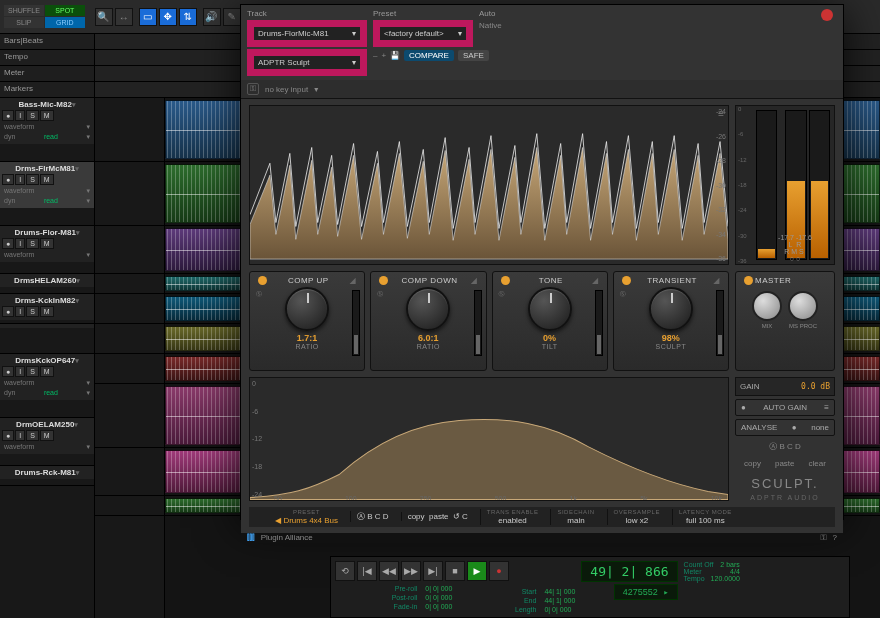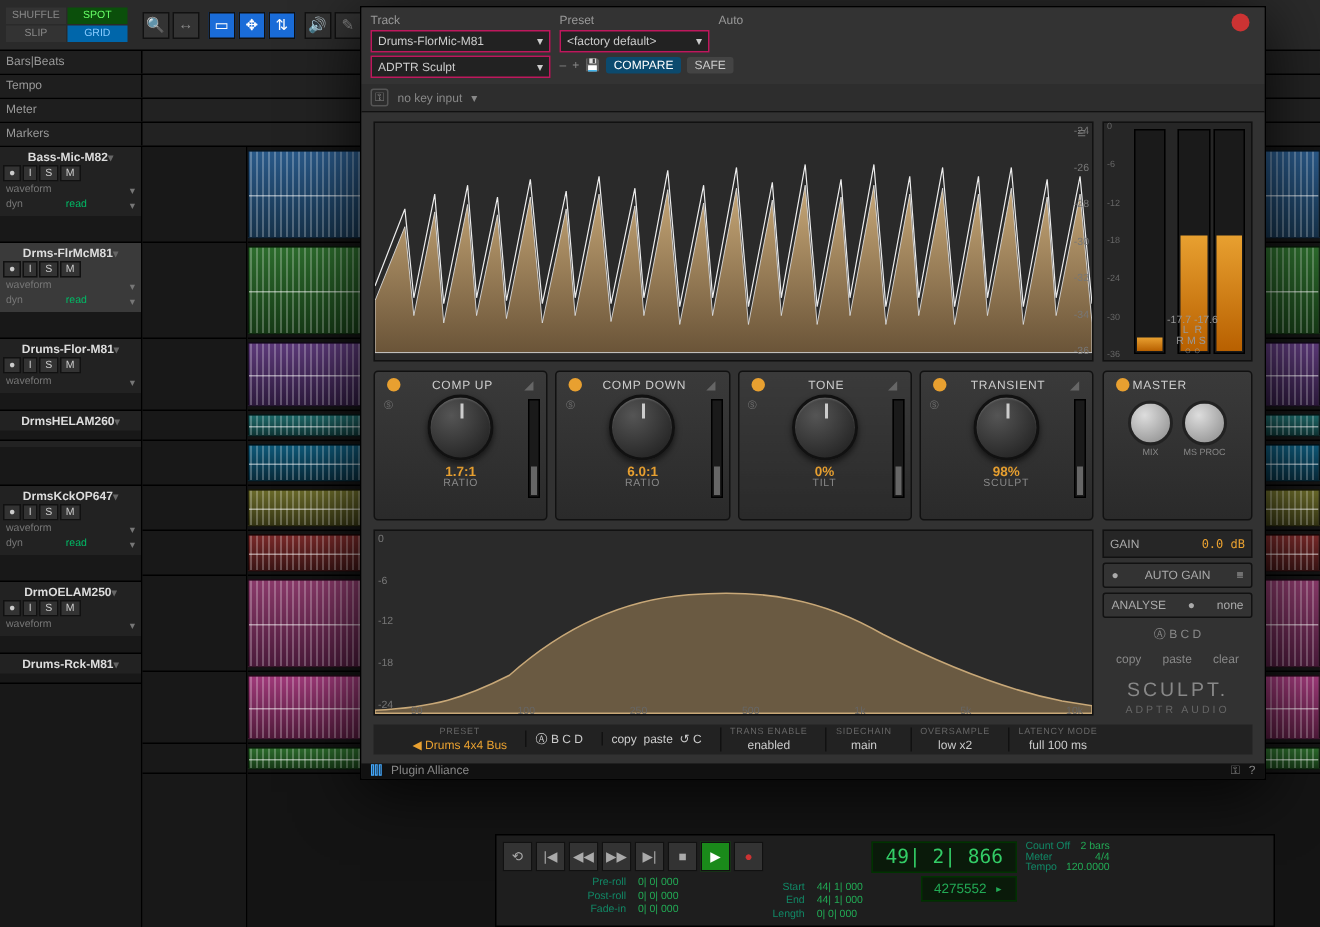--- a/index.html
+++ b/index.html
@@ -43,21 +43,21 @@
   .wv{position:absolute;inset:0;background:
     repeating-linear-gradient(90deg,
       rgba(255,255,255,.0) 0 1px,
       rgba(255,255,255,.25) 1px 2px,
       rgba(255,255,255,.0) 2px 4px)}
   .wv::after{content:"";position:absolute;left:0;right:0;top:50%;height:1px;background:rgba(255,255,255,.5)}
   
   .plugin{position:absolute;left:240px;top:4px;width:604px;height:516px;background:#2b2b2b;border:1px solid #000;box-shadow:0 8px 40px rgba(0,0,0,.8);display:flex;flex-direction:column}
   .plugin-hdr{background:#333;padding:4px 6px;display:grid;grid-template-columns:120px 100px 1fr 16px;gap:6px;font-size:8px;color:#888}
   .hdr-lbl{color:#999;font-size:8px;margin-bottom:2px}
-  .hdr-sel{background:#222;color:#ccc;padding:2px 4px;display:flex;justify-content:space-between;font-size:8px;border:1px solid #be185d}
+  .hdr-sel{background:#222;color:#ccc;padding:2px 4px;display:flex;justify-content:space-between;font-size:8px;border:7px solid #be185d}
   .hdr-row2{display:flex;gap:4px;align-items:center;font-size:8px;margin-top:3px}
   .pill{padding:1px 5px;border-radius:2px;font-size:8px}
   .compare{background:#0c4a6e;color:#fff}
   .safe{background:#444;color:#ccc}
   .bypass{background:#444;color:#ccc}
   .native{color:#888}
   .close-dot{width:12px;height:12px;border-radius:50%;background:#c33;align-self:start}
   .key-row{display:flex;align-items:center;gap:6px;padding:3px 6px;background:#2d2d2d;border-bottom:1px solid #111;font-size:8px;color:#888}
   .key-row .k{width:12px;height:12px;border:1px solid #555;border-radius:2px;display:inline-flex;align-items:center;justify-content:center;font-size:8px}
   
@@ -233,20 +233,34 @@
       </div>
       <div class="track" style="height: 20px;">
         <div class="track-head">
           <div class="tname">
             <span>DrmsHELAM260</span>
             <span class="dd">▾</span>
           </div>
         </div>
       </div>
       <div class="track" style="height: 30px;">
+        <div class="track-head">
+          <div class="tname">
+            <span>Drms-KckInM82</span>
+            <span class="dd">▾</span>
+          </div>
+          <div class="btns">
+            <span>●</span>
+            <span>I</span>
+            <span>S</span>
+            <span>M</span>
+          </div>
+        </div>
+      </div>
+      <div class="track" style="height: 30px;">
         <div class="track-head"></div>
       </div>
       <div class="track" style="height: 64px;">
         <div class="track-head">
           <div class="tname">
             <span>DrmsKckOP647</span>
             <span class="dd">▾</span>
           </div>
           <div class="btns">
             <span>●</span>
@@ -380,20 +394,23 @@
       <div class="hdr-row2">
         <span>–</span>
         <span>+</span>
         <span>💾</span>
         <span class="pill compare">COMPARE</span>
         <span class="pill safe">SAFE</span>
       </div>
     </div>
     <div>
       <div class="hdr-lbl">Auto</div>
+      <div class="hdr-row2">
+          <span class="native">Native</span>
+        </div>
     </div>
     <div class="close-dot"></div>
   </div>
   <div class="key-row">
     <span class="k">⚿</span>
     <span>no key input</span>
     <span>▾</span>
   </div>
 
   <div class="pbody">

